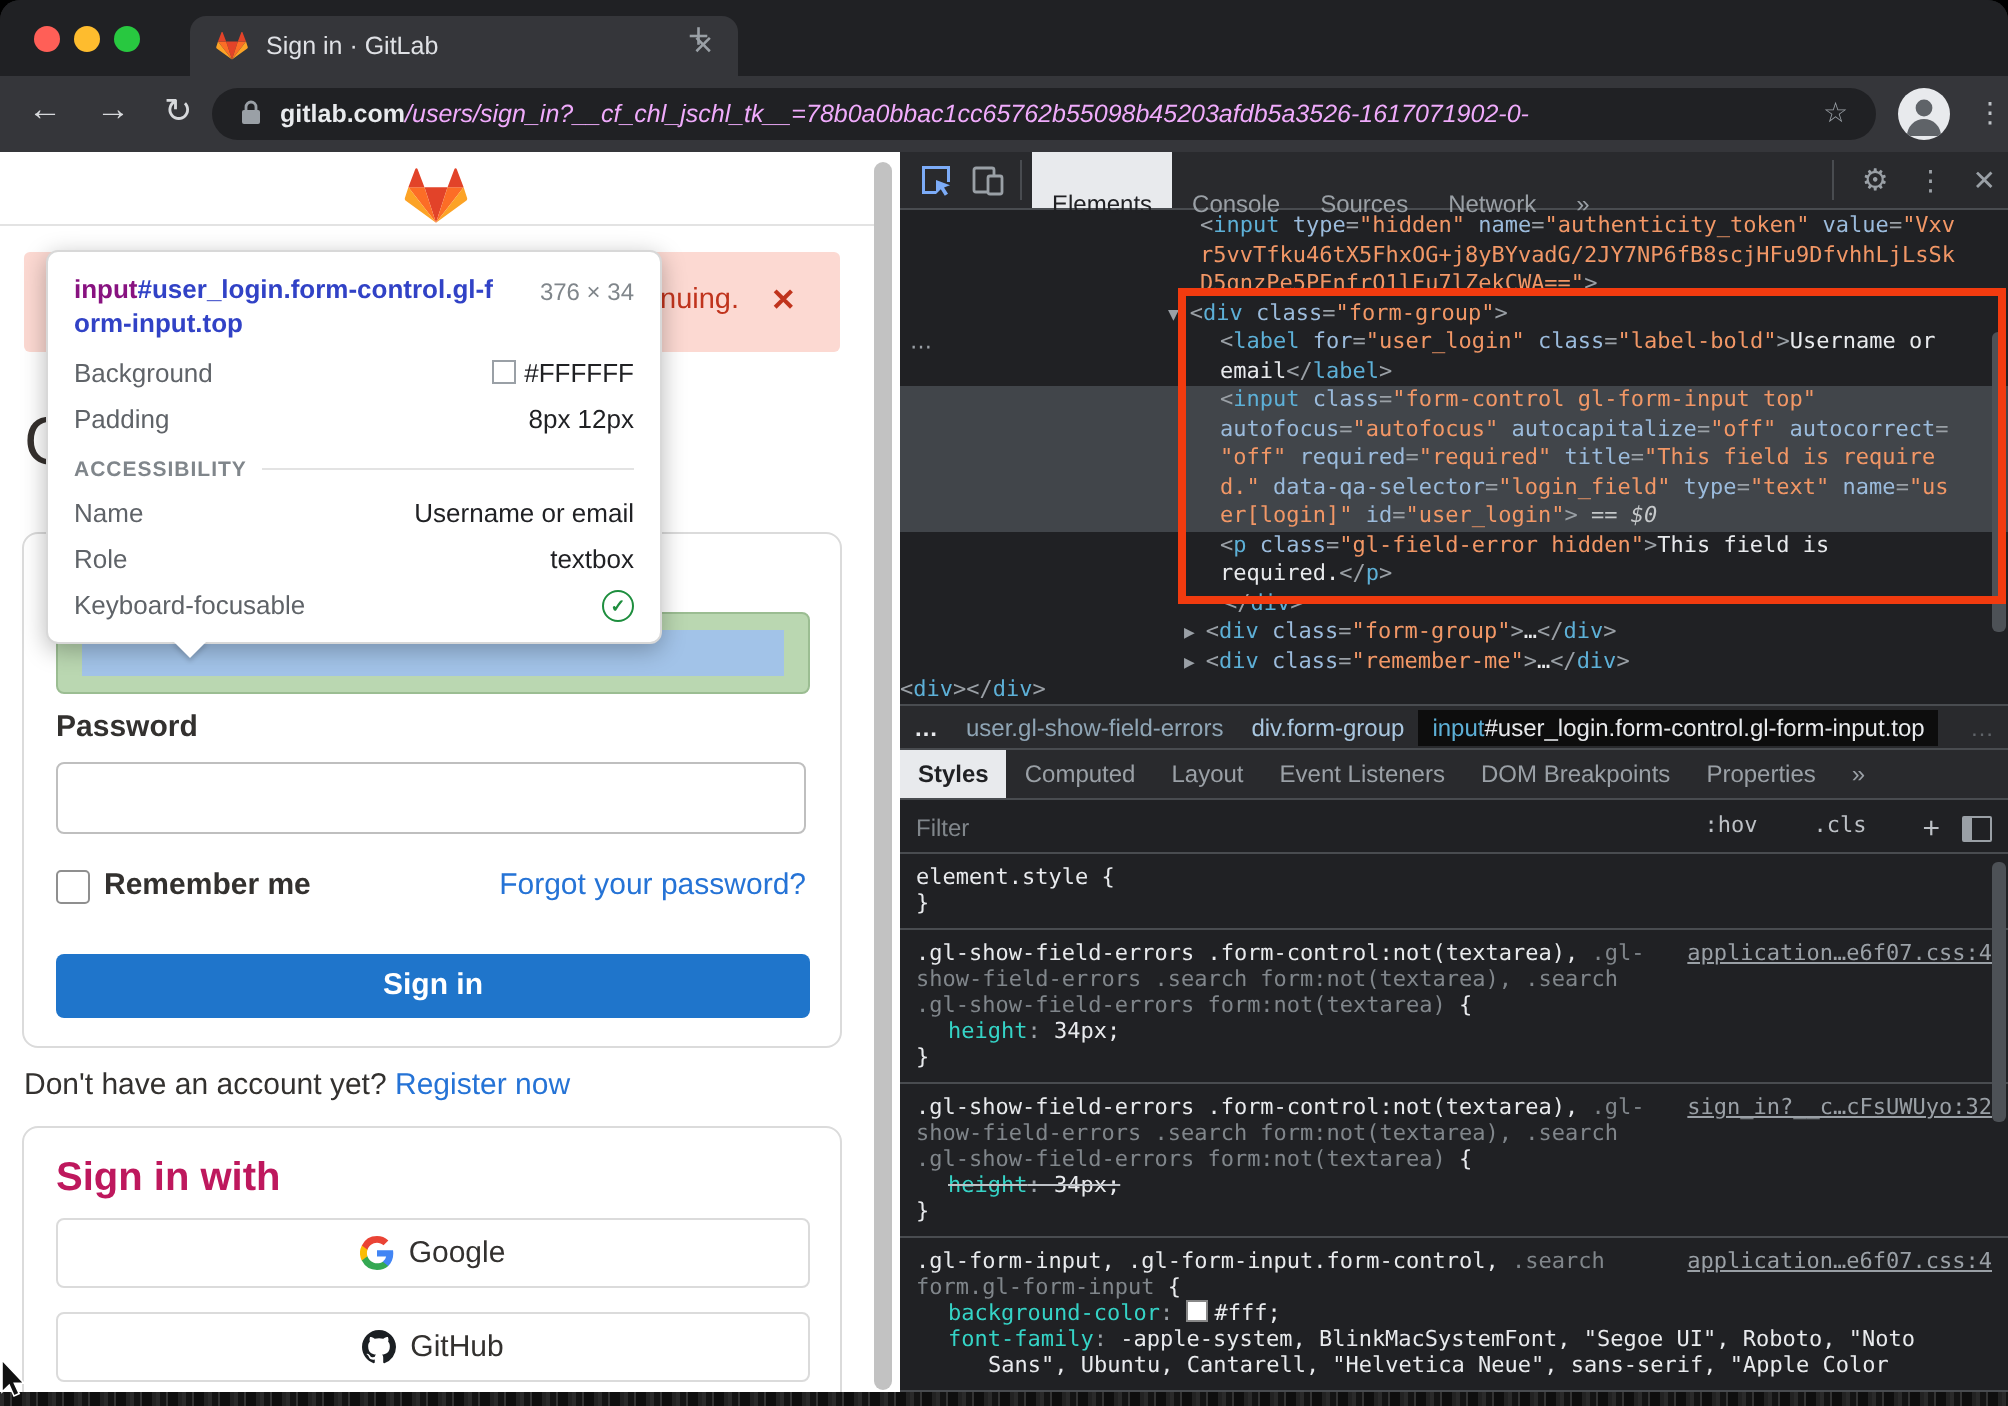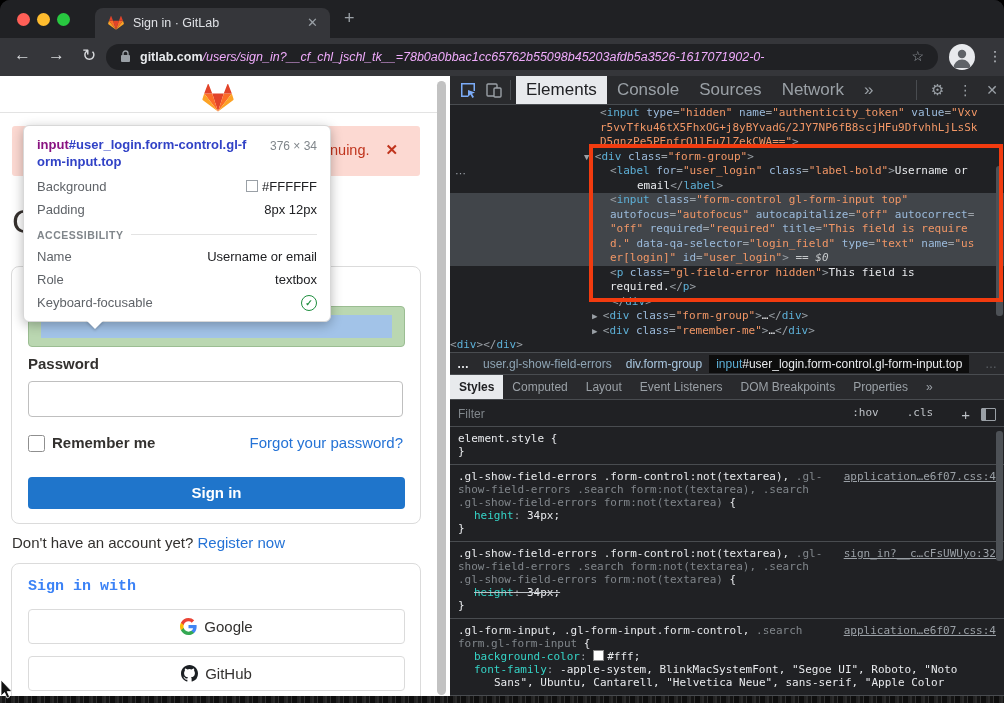--- a/index.html
+++ b/index.html
@@ -2,21 +2,21 @@
 <html><head>
 <meta charset="utf-8">
 <style>
   html,body{margin:0;padding:0;background:#000;}
   .window{position:relative;width:1004px;height:703px;background:#202124;overflow:hidden;
           border-radius:10px 10px 0 0;font-family:"Liberation Sans",sans-serif;}
   
   .titlebar{position:absolute;left:0;top:0;width:100%;height:38px;background:#202124;}
   .tl{position:absolute;top:13px;width:13px;height:13px;border-radius:50%;}
   .tl.r{left:17px;background:#ff5f57}.tl.y{left:37px;background:#febc2e}.tl.g{left:57px;background:#28c840}
-  .tab{position:absolute;left:95px;top:8px;width:235px;height:30px;background:#35363a;border-radius:8px 8px 0 0;}
+  .tab{position:absolute;left:95px;top:8px;width:274px;height:30px;background:#35363a;border-radius:8px 8px 0 0;}
   .tab .fav{position:absolute;left:13px;top:7px;width:16px;height:16px;}
   .tab .ttl{position:absolute;left:38px;top:8px;font-size:12.5px;color:#dfe1e5;white-space:nowrap;}
   .tab .cls{position:absolute;right:12px;top:7px;font-size:13px;color:#9aa0a6;cursor:default;}
   .newtab{position:absolute;left:344px;top:9px;font-size:18px;color:#9aa0a6;line-height:18px;}
   .toolbar{position:absolute;left:0;top:38px;width:100%;height:38px;background:#35363a;}
   .navbtn{position:absolute;top:7px;font-size:17px;color:#d7d9dc;}
   .omnibox{position:absolute;left:106px;top:6px;width:832px;height:26px;border-radius:13px;background:#202124;}
   .omnibox .lock{position:absolute;left:14px;top:6px;}
   .omnibox .url{position:absolute;left:34px;top:6px;font-size:12.5px;white-space:nowrap;overflow:hidden;width:770px;}
   .url .host{color:#e8eaed;font-weight:bold;}
@@ -40,21 +40,21 @@
   .flabel{position:absolute;left:16px;font-size:15px;font-weight:bold;color:#33312f;}
   .pw-input{position:absolute;left:16px;top:114px;width:373px;height:34px;border:1px solid #bfbfbf;border-radius:4px;background:#fff;}
   .chk{position:absolute;left:16px;top:168px;width:15px;height:15px;border:1px solid #8f8f8f;border-radius:2.5px;background:#fff;}
   .remember{position:absolute;left:40px;top:167px;font-size:15px;font-weight:bold;color:#33312f;}
   .forgot{position:absolute;right:17px;top:167px;font-size:15px;color:#2573d6;}
   .signin-btn{position:absolute;left:16px;top:210px;width:377px;height:32px;background:#1f75cb;border-radius:4px;
               color:#fff;font-size:15px;font-weight:bold;text-align:center;line-height:32px;}
   .register{position:absolute;left:12px;top:458px;font-size:15px;color:#33312f;}
   .register a{color:#2573d6;text-decoration:none;}
   .card2{left:11px;top:487px;width:408px;height:220px;}
-  .oauth-h{position:absolute;left:16px;top:14px;font-size:15px;font-weight:bold;color:#3b82f6;font-family:Liberation Mono, monospace;}
+  .oauth-h{position:absolute;left:16px;top:14px;font-size:20px;font-weight:bold;color:#be185d;}
   .obtn{position:absolute;left:16px;width:375px;height:33px;border:1px solid #dbdbdb;border-radius:4px;background:#fff;
         display:flex;align-items:center;justify-content:center;gap:7px;font-size:15px;color:#33312f;}
   
   .tip{position:absolute;left:23px;top:49px;width:280px;background:#fff;border:1px solid #d8d8d8;border-radius:6px;
        box-shadow:0 3px 12px rgba(0,0,0,.28);padding:11px 13px 10px;z-index:30;}
   .tip-head{display:flex;}
   .tip-sel{width:210px;font-size:13px;font-weight:bold;word-break:break-all;line-height:1.3;}
   .tip-sel .tg{color:#881280;}
   .tip-sel .rs{color:#3142c6;}
   .tip-size{margin-left:auto;font-size:12px;color:#80868b;padding-top:2px;white-space:nowrap;}
@@ -68,21 +68,21 @@
        line-height:14px;text-align:center;font-weight:bold;}
   .tip-arrow{position:absolute;left:62px;bottom:-8px;width:0;height:0;border-left:9px solid transparent;
              border-right:9px solid transparent;border-top:9px solid #fff;filter:drop-shadow(0 2px 1px rgba(0,0,0,.15));}
   .cursor{position:absolute;left:0px;top:604px;z-index:40;}
   
   .devtools{position:absolute;left:450px;top:76px;width:554px;height:627px;background:#202124;}
   .dt-toolbar{position:absolute;left:0;top:0;width:100%;height:28px;background:#292a2d;border-bottom:1px solid #494c50;}
   .dt-icon{position:absolute;top:6px;}
   .vline{position:absolute;top:4px;width:1px;height:20px;background:#494c50;}
   .dt-tabs{position:absolute;left:66px;top:0;height:28px;display:flex;}
-  .dt-tab{padding:0 10px;font-size:17px;color:#9aa0a6;line-height:28px;}
+  .dt-tab{padding:12px 10px;font-size:12px;color:#9aa0a6;line-height:28px;}
   .dt-tab.active{background:#e8eaed;color:#202124;}
   .dt-right{position:absolute;right:6px;top:0;height:28px;display:flex;align-items:center;gap:14px;color:#9aa0a6;}
   .gear{font-size:15px;} .dots3{font-size:14px;} .dtx{font-size:14px;}
   
   .tree{position:absolute;left:0;top:28px;width:100%;height:248px;overflow:hidden;
         font-family:"DejaVu Sans Mono",monospace;font-size:11px;line-height:14.5px;padding-top:2px;box-sizing:border-box;}
   .code-line{white-space:pre;height:14.5px;}
   .code-line.sel{background:#41454a;}
   .sp{color:#9aa0a6}.st{color:#5db0d7}.sa{color:#9bbbdc}.sv{color:#f29766}.sw{color:#e8eaed}
   .se{color:#c5c8ca;font-style:italic}.sr{color:#9aa0a6;font-size:9px;}
@@ -292,21 +292,21 @@
         <span class="dtx">✕</span>
       </div>
     </div>
 
     <div class="tree" id="code-tree">
         <div class="code-line" style="padding-left: 150px;"><span class="sp">&lt;</span><span class="st">input</span><span class="sa"> type</span><span class="sp">=</span><span class="sv">"hidden"</span><span class="sa"> name</span><span class="sp">=</span><span class="sv">"authenticity_token"</span><span class="sa"> value</span><span class="sp">=</span><span class="sv">"Vxv</span></div>
         <div class="code-line" style="padding-left: 150px;"><span class="sv">r5vvTfku46tX5FhxOG+j8yBYvadG/2JY7NP6fB8scjHFu9DfvhhLjLsSk</span></div>
         <div class="code-line" style="padding-left: 150px;"><span class="sv">D5gnzPe5PEnfrQ1lEu7lZekCWA=="</span><span class="sp">&gt;</span></div>
         <div class="code-line" style="padding-left: 134px;"><span class="sr">▼ </span><span class="sp">&lt;</span><span class="st">div</span><span class="sa"> class</span><span class="sp">=</span><span class="sv">"form-group"</span><span class="sp">&gt;</span></div>
         <div class="code-line" style="padding-left: 160px;"><span class="sp">&lt;</span><span class="st">label</span><span class="sa"> for</span><span class="sp">=</span><span class="sv">"user_login"</span><span class="sa"> class</span><span class="sp">=</span><span class="sv">"label-bold"</span><span class="sp">&gt;</span><span class="sw">Username or</span></div>
-        <div class="code-line" style="padding-left: 160px; margin-left: 27px;"><span class="sw">email</span><span class="sp">&lt;/</span><span class="st">label</span><span class="sp">&gt;</span></div>
+        <div class="code-line" style="padding-left: 160px;"><span class="sw">email</span><span class="sp">&lt;/</span><span class="st">label</span><span class="sp">&gt;</span></div>
         <div class="code-line sel" style="padding-left: 160px;"><span class="sp">&lt;</span><span class="st">input</span><span class="sa"> class</span><span class="sp">=</span><span class="sv">"form-control gl-form-input top"</span></div>
         <div class="code-line sel" style="padding-left: 160px;"><span class="sa">autofocus</span><span class="sp">=</span><span class="sv">"autofocus"</span><span class="sa"> autocapitalize</span><span class="sp">=</span><span class="sv">"off"</span><span class="sa"> autocorrect</span><span class="sp">=</span></div>
         <div class="code-line sel" style="padding-left: 160px;"><span class="sv">"off"</span><span class="sa"> required</span><span class="sp">=</span><span class="sv">"required"</span><span class="sa"> title</span><span class="sp">=</span><span class="sv">"This field is require</span></div>
         <div class="code-line sel" style="padding-left: 160px;"><span class="sv">d."</span><span class="sa"> data-qa-selector</span><span class="sp">=</span><span class="sv">"login_field"</span><span class="sa"> type</span><span class="sp">=</span><span class="sv">"text"</span><span class="sa"> name</span><span class="sp">=</span><span class="sv">"us</span></div>
         <div class="code-line sel" style="padding-left: 160px;"><span class="sv">er[login]"</span><span class="sa"> id</span><span class="sp">=</span><span class="sv">"user_login"</span><span class="sp">&gt;</span><span class="se"> == $0</span></div>
         <div class="code-line" style="padding-left: 160px;"><span class="sp">&lt;</span><span class="st">p</span><span class="sa"> class</span><span class="sp">=</span><span class="sv">"gl-field-error hidden"</span><span class="sp">&gt;</span><span class="sw">This field is</span></div>
         <div class="code-line" style="padding-left: 160px;"><span class="sw">required.</span><span class="sp">&lt;/</span><span class="st">p</span><span class="sp">&gt;</span></div>
         <div class="code-line" style="padding-left: 162px;"><span class="sp">&lt;/</span><span class="st">div</span><span class="sp">&gt;</span></div>
         <div class="code-line" style="padding-left: 142px;"><span class="sr">▶ </span><span class="sp">&lt;</span><span class="st">div</span><span class="sa"> class</span><span class="sp">=</span><span class="sv">"form-group"</span><span class="sp">&gt;</span><span class="sw">…</span><span class="sp">&lt;/</span><span class="st">div</span><span class="sp">&gt;</span></div>
         <div class="code-line" style="padding-left: 142px;"><span class="sr">▶ </span><span class="sp">&lt;</span><span class="st">div</span><span class="sa"> class</span><span class="sp">=</span><span class="sv">"remember-me"</span><span class="sp">&gt;</span><span class="sw">…</span><span class="sp">&lt;/</span><span class="st">div</span><span class="sp">&gt;</span></div>

